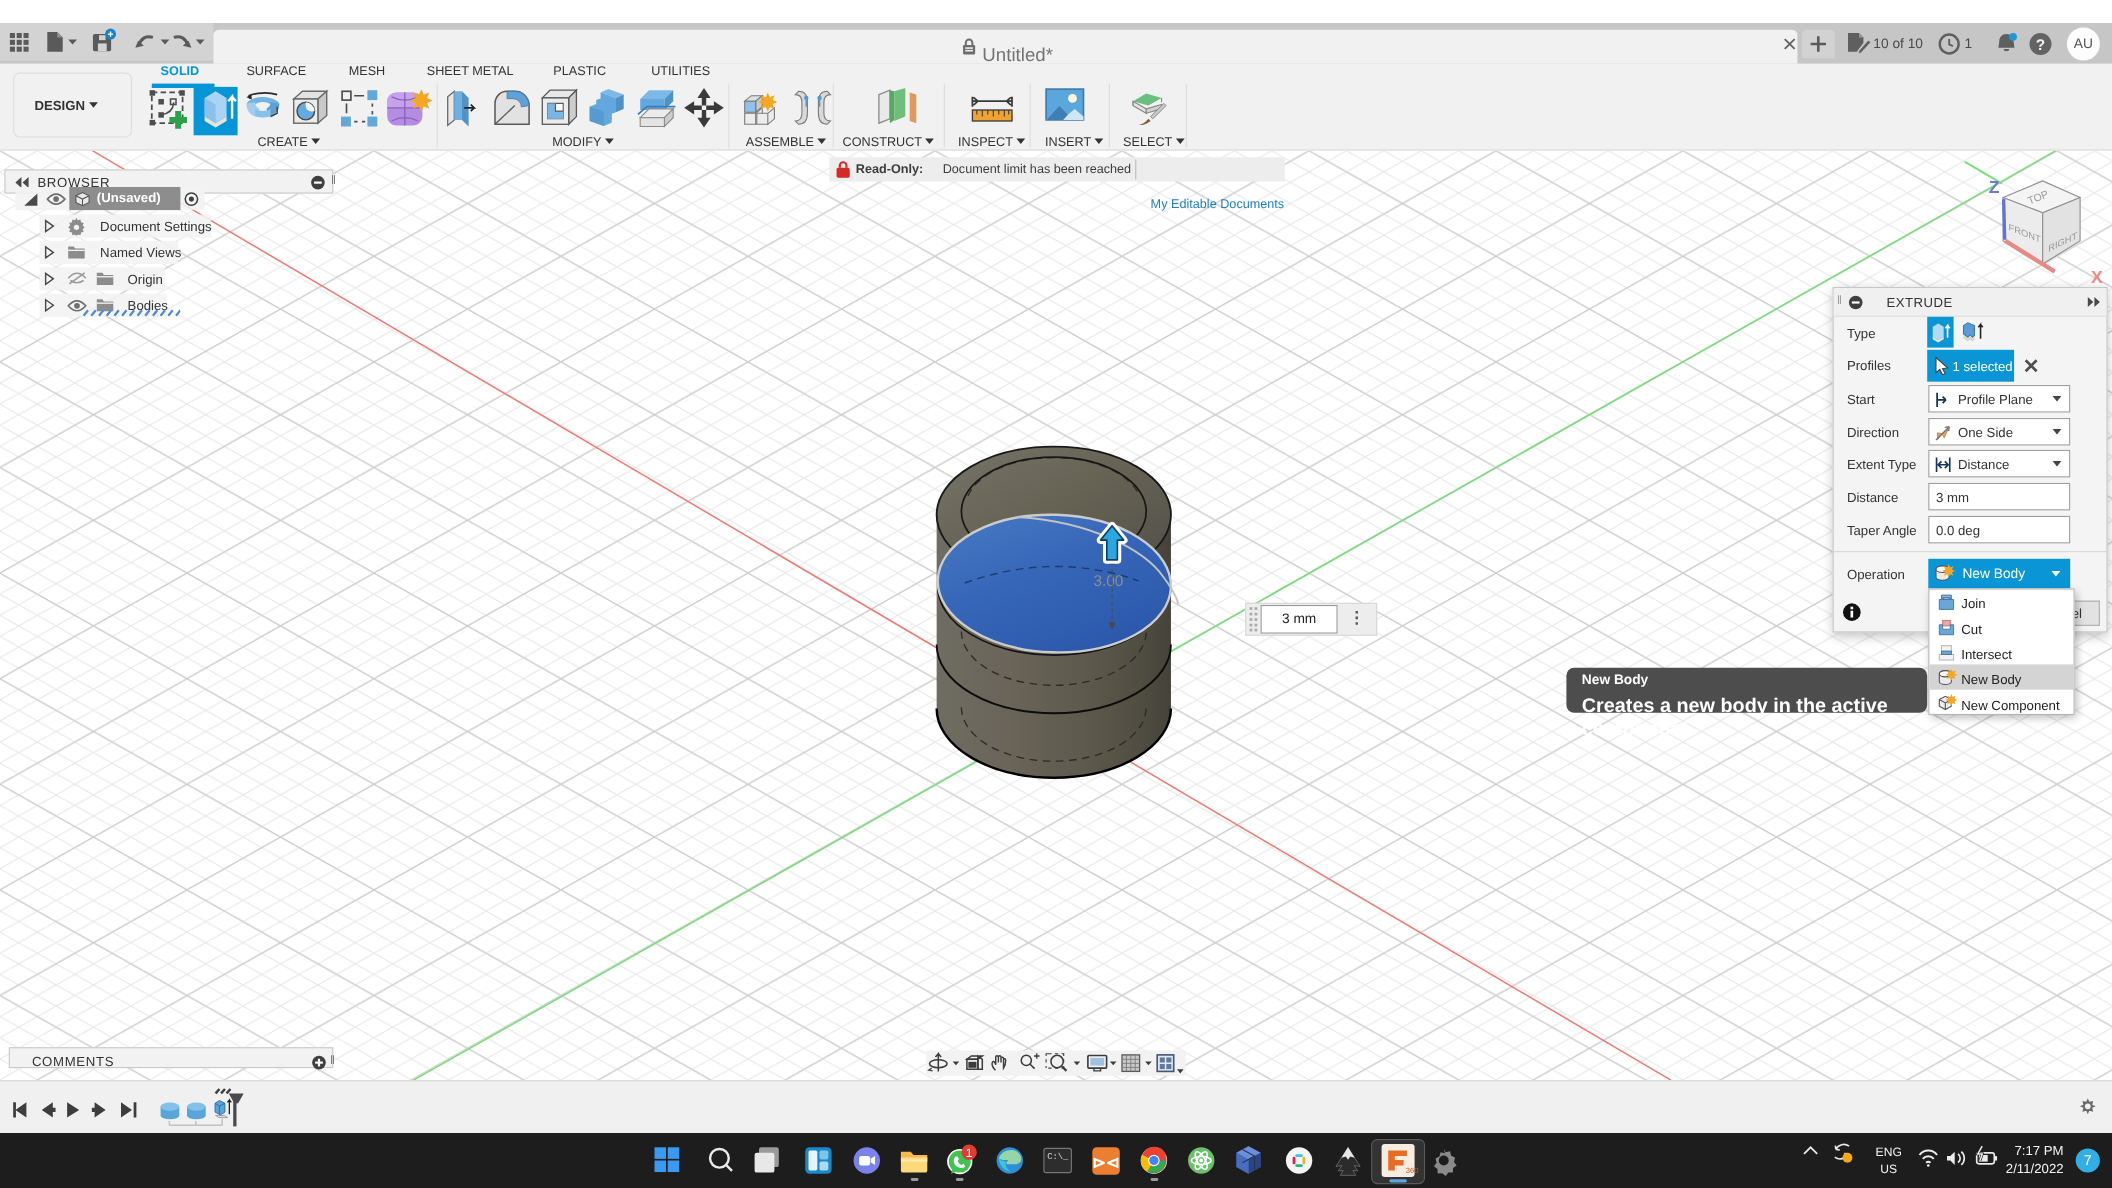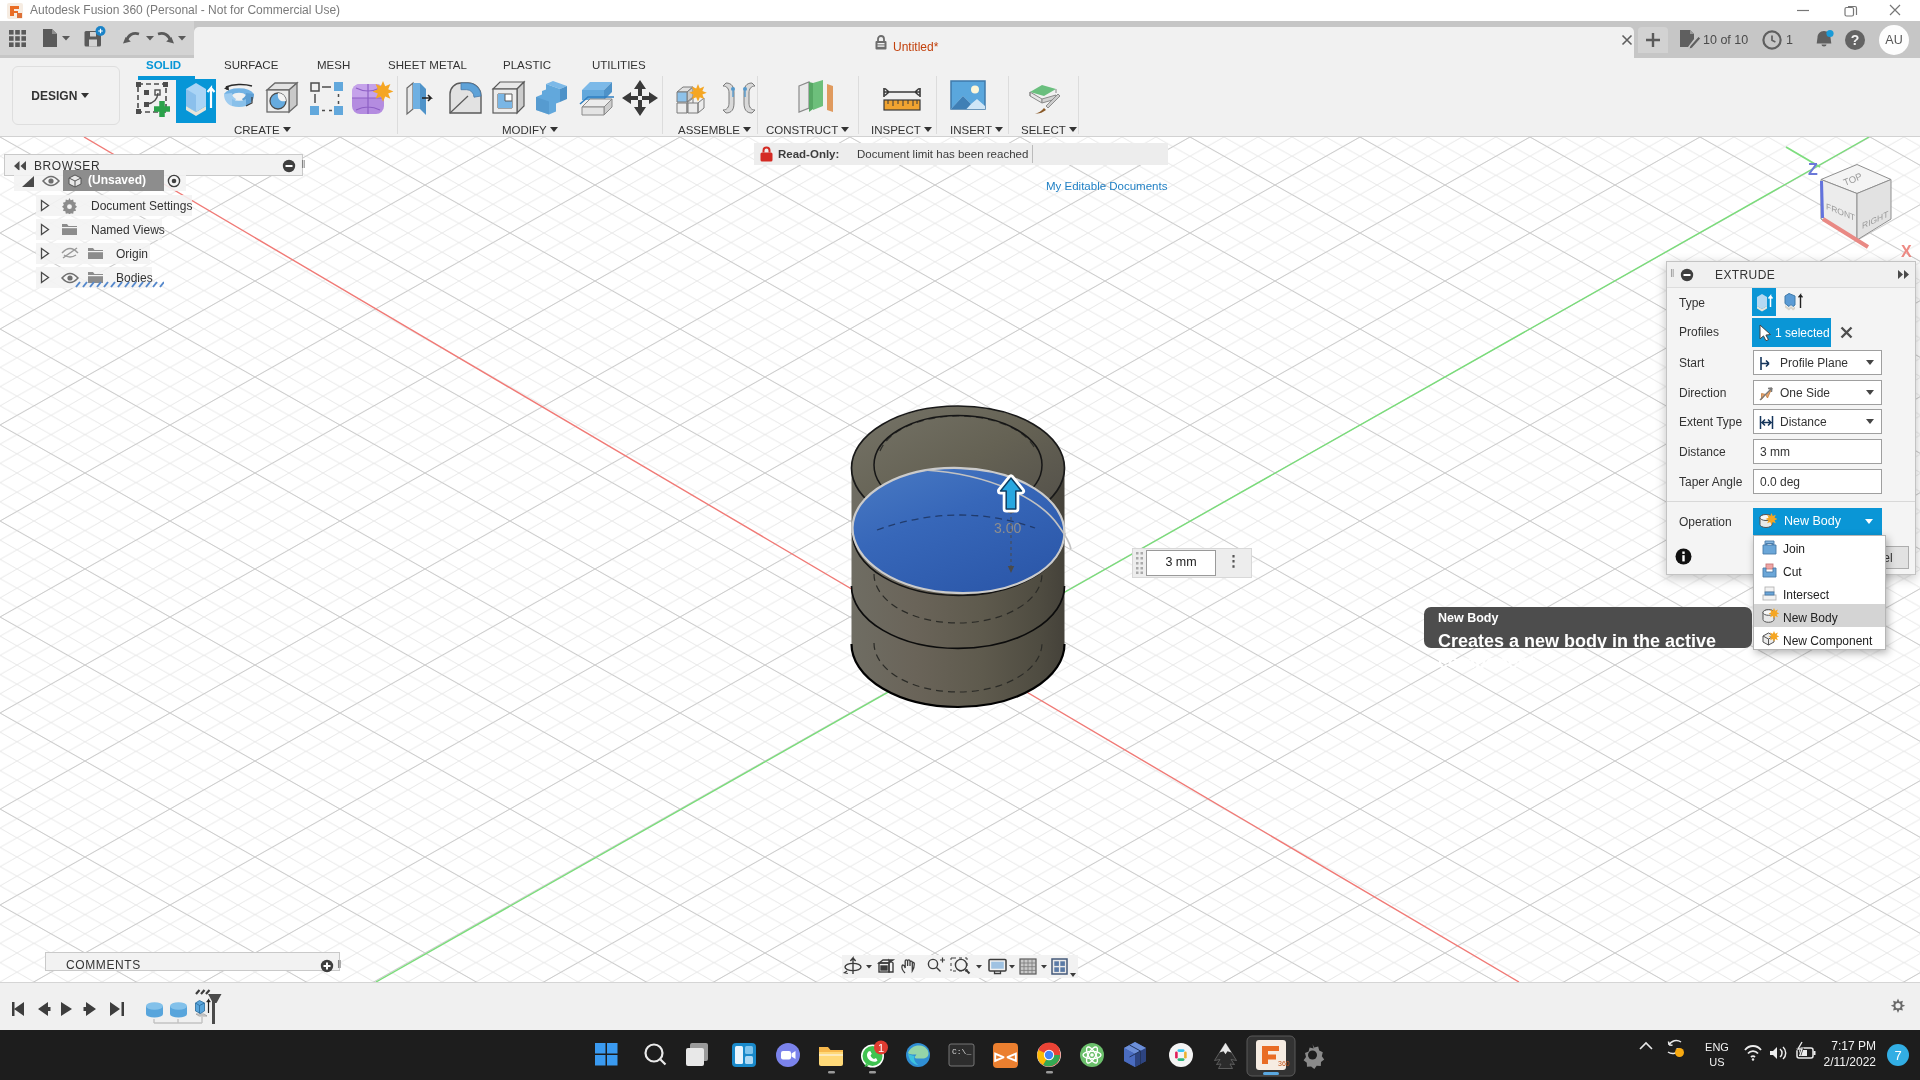--- a/index.html
+++ b/index.html
@@ -25,34 +25,20 @@
   
   .panelhead { position:absolute; background:#f2f2f2; border:1px solid #c9c9c9; font-size:12px; color:#333; }
   
   #timeline { left:0; top:982px; width:1920px; height:48px; background:#f0f0f0; border-top:1px solid #d5d5d5; }
   
   #taskbar { left:0; top:1030px; width:1920px; height:50px; background:#1d1d1d; }
 </style>
 </head>
 <body>
 <div id="stage">
-  <div class="abs" id="titlebar">
-    <svg class="abs" style="left:7px;top:3px" width="16" height="16" viewBox="0 0 16 16">
-      <rect x="0" y="0" width="16" height="16" rx="2" fill="#f6ece2"></rect>
-      <path d="M3 13 V3 h9 v3 H7 v2 h4 v2 H7 v3 z" fill="#e96c24"></path>
-      <rect x="10" y="10" width="5" height="5" fill="#d85c1a" opacity="0.85"></rect>
-    </svg>
-    <div class="abs" id="title-text">Autodesk Fusion 360 (Personal - Not for Commercial Use)</div>
-    <svg class="abs" style="left:1780px;top:0" width="140" height="21" viewBox="0 0 140 21">
-      <path d="M17 10.5 h12" stroke="#777" stroke-width="1.2" fill="none"></path>
-      <path d="M68 6.5 h7 a1.5 1.5 0 0 1 1.5 1.5 v7" stroke="#777" stroke-width="1.2" fill="none"></path>
-      <rect x="65" y="7.5" width="8.5" height="8.5" rx="1.5" stroke="#777" stroke-width="1.2" fill="none"></rect>
-      <path d="M110 5 l10 10 M120 5 l-10 10" stroke="#777" stroke-width="1.2" fill="none"></path>
-    </svg>
-  </div>
   <div class="abs" id="topstrip"></div>
   <div class="abs" id="tabrow"></div>
   <div class="abs" id="qat">
     <svg class="abs" style="left:0;top:0" width="194" height="34" viewBox="0 0 194 34">
       <g fill="#5a5a5a">
         <rect x="9" y="9" width="4.6" height="4.6"></rect>
           <rect x="15.2" y="9" width="4.6" height="4.6"></rect>
           <rect x="21.4" y="9" width="4.6" height="4.6"></rect>
         <rect x="9" y="15.2" width="4.6" height="4.6"></rect>
           <rect x="15.2" y="15.2" width="4.6" height="4.6"></rect>
@@ -77,21 +63,21 @@
       <path d="M178 15 l4 4.5 4 -4.5 z" fill="#5a5a5a"></path>
     </svg>
   </div>
   <div class="abs" id="doctab">
     <svg class="abs" style="left:680px;top:7px" width="14" height="17" viewBox="0 0 14 17">
       <rect x="1.5" y="7" width="11" height="8.5" rx="1" fill="#6d6d6d"></rect>
       <path d="M4 7 V5 a3 3 0 0 1 6 0 v2" stroke="#6d6d6d" stroke-width="1.8" fill="none"></path>
       <rect x="3.5" y="9" width="7" height="1.4" fill="#f1f1f1"></rect>
         <rect x="3.5" y="11.4" width="7" height="1.4" fill="#f1f1f1"></rect>
     </svg>
-    <div class="abs" style="left:699px;top:13px;font-size:12px;color:#c2410c;">Untitled*</div>
+    <div class="abs" style="left:699px;top:13px;font-size:17px;color:#737373;">Untitled*</div>
     <svg class="abs" style="left:1426px;top:6px" width="14" height="14" viewBox="0 0 14 14">
       <path d="M2.5 2.5 l9 9 M11.5 2.5 l-9 9" stroke="#5f5f5f" stroke-width="1.6"></path>
     </svg>
   </div>
   <div class="abs" style="left:1638px;top:27px;width:30px;height:26px;background:#d2d2d2;border-radius:4px 4px 0 0;">
     <svg class="abs" style="left:6px;top:4px" width="18" height="18" viewBox="0 0 18 18">
         <path d="M9 2 v14 M2 9 h14" stroke="#5a5a5a" stroke-width="2.4"></path>
       </svg>
   </div>
   <div class="abs" id="topicons">
@@ -455,21 +441,21 @@
     <svg class="abs" style="left:5px;top:3px" width="15" height="16" viewBox="0 0 15 16">
       <rect x="1.5" y="6.5" width="12" height="9" rx="1.5" fill="#d42a23"></rect>
       <path d="M4.5 6.5 V4.5 a3 3 0 0 1 6 0 v2" stroke="#d42a23" stroke-width="2" fill="none"></path>
     </svg>
     <div class="abs" style="left:24px;top:5px;font-size:11.5px;font-weight:bold;color:#3c3c3c;">Read-Only:</div>
     <div class="abs" style="left:103px;top:5px;font-size:11.5px;color:#3c3c3c;white-space:nowrap;">Document limit has been reached</div>
     <div class="abs" style="left:278px;top:2px;width:1px;height:18px;background:#bbb;"></div>
     <div class="abs" style="left:292px;top:5px;font-size:11.5px;color:#1e7fc4;white-space:nowrap;margin-top:32px;">My Editable Documents</div>
   </div>
 
-  <div class="abs panelhead" style="left:8px;top:952px;width:295px;height:19px;margin-left:37px;">
+  <div class="abs panelhead" style="left:8px;top:952px;width:295px;height:19px;">
     <div class="abs" style="left:20px;top:5px;letter-spacing:0.6px;">COMMENTS</div>
     <svg class="abs" style="left:274px;top:6px" width="14" height="14" viewBox="0 0 14 14">
       <circle cx="7" cy="7" r="6.2" fill="#3f3f3f"></circle>
         <rect x="3.5" y="6" width="7" height="2" fill="#fff"></rect>
         <rect x="6" y="3.5" width="2" height="7" fill="#fff"></rect>
     </svg>
     <div class="abs" style="left:291px;top:5px;color:#777;font-size:11px;">‖</div>
   </div>
 
   <div class="abs" style="left:842px;top:955px;width:236px;height:23px;background:rgba(241,241,241,0.95);">

